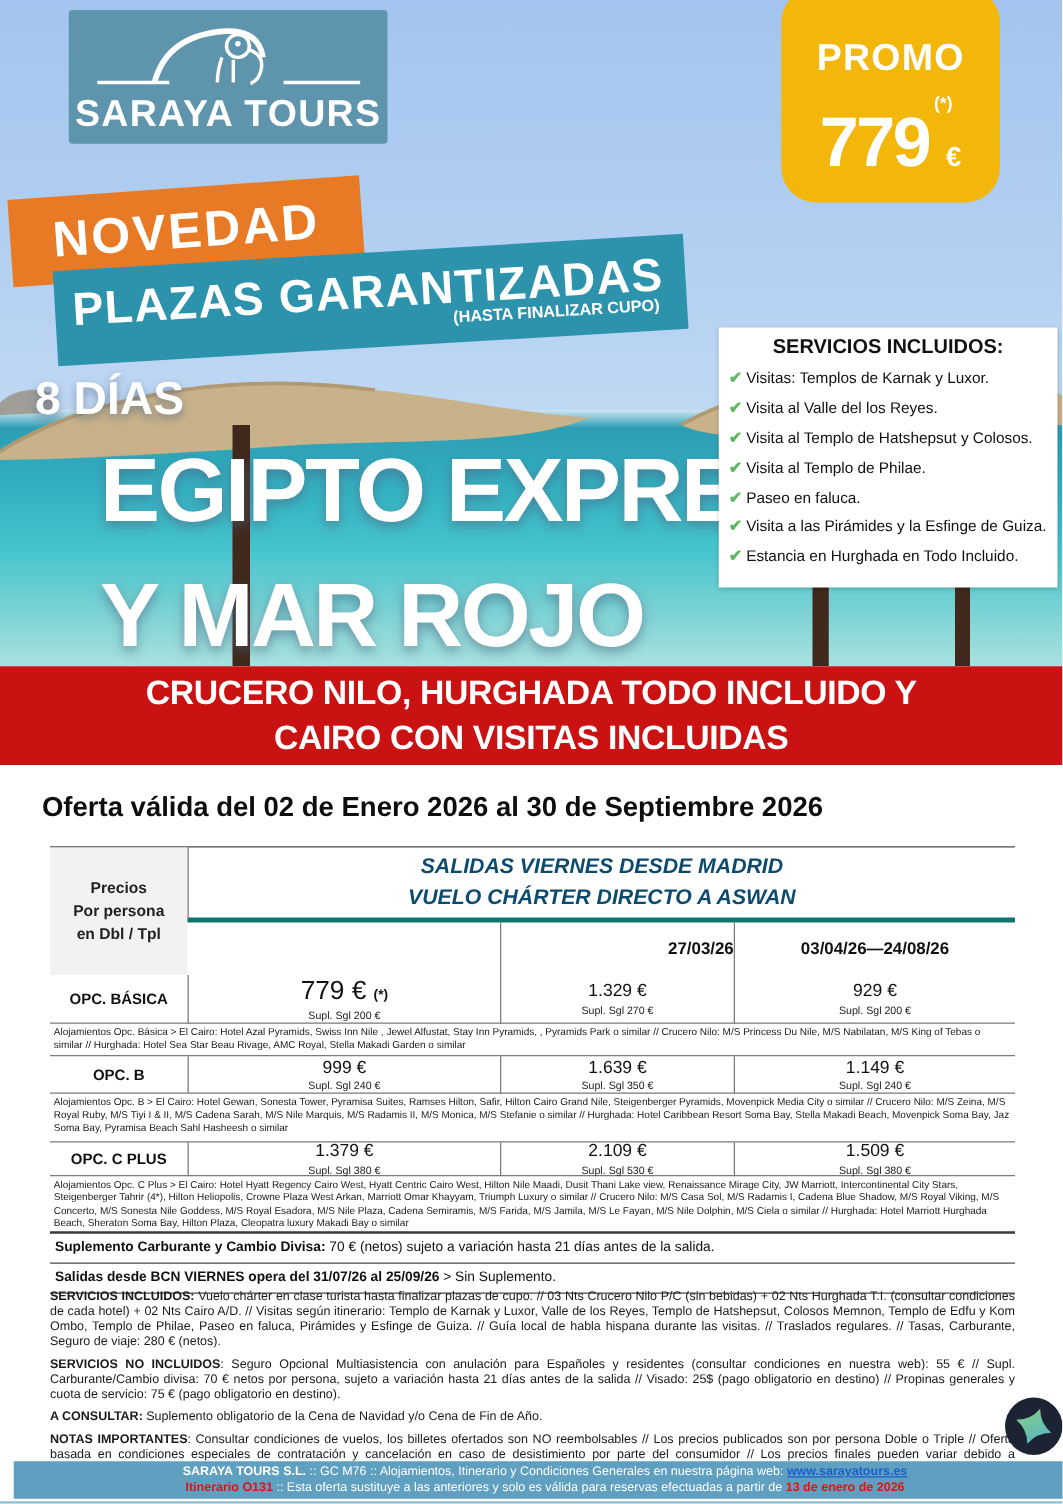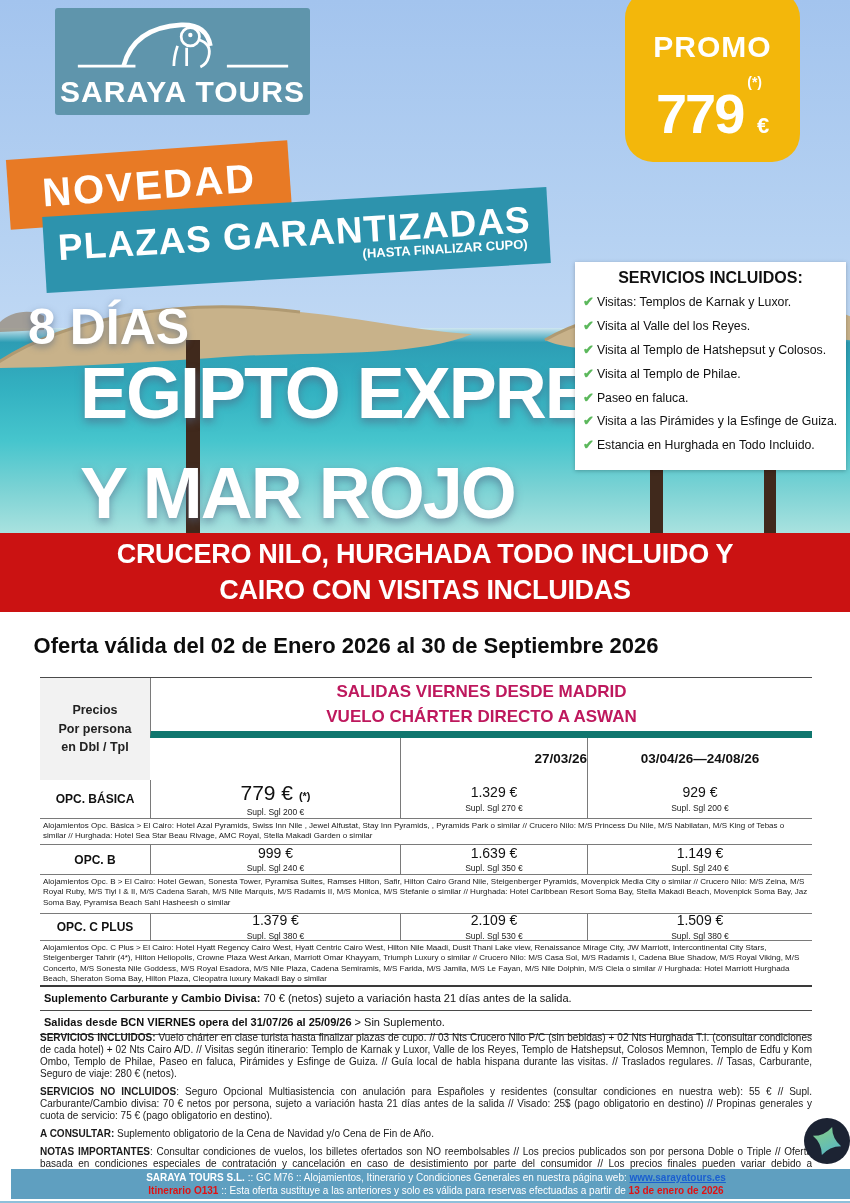--- a/index.html
+++ b/index.html
@@ -22,21 +22,21 @@
   .promo-ast{margin-top:10px;color:#fff;font-size:14px;font-weight:700;text-align:right;padding-right:38px;}
   .promo-price{color:#fff;font-size:56px;font-weight:800;line-height:.85;letter-spacing:-2px;}
   .promo-eur{font-size:22px;font-weight:700;letter-spacing:0;}
   .banner-novedad{position:absolute;left:8px;top:150px;width:282px;height:70px;background:#e87a25;
     transform:rotate(-4deg);display:flex;align-items:center;justify-content:center;}
   .banner-novedad span{color:#fff;font-size:40px;font-weight:800;letter-spacing:2px;}
   .banner-plazas{position:absolute;left:44px;top:202px;width:505px;height:76px;background:#2d93ad;
     transform:rotate(-3.4deg);display:flex;flex-direction:column;justify-content:center;padding-left:14px;box-sizing:border-box;}
   .banner-plazas .big{color:#fff;font-size:37px;font-weight:800;letter-spacing:1px;line-height:1;}
   .banner-plazas .sub{color:#fff;font-size:13px;font-weight:700;text-align:right;padding-right:22px;margin-top:-2px;}
-  .hero-days{position:absolute;left:28px;top:298px;color:#fff;font-size:50px;font-weight:800;
+  .hero-days{position:absolute;left:28px;top:298px;color:#fff;font-size:37px;font-weight:800;
     text-shadow:0 3px 7px rgba(80,100,130,.6);}
   .hero-title1{position:absolute;left:80px;top:352px;color:#fff;font-size:72px;font-weight:800;letter-spacing:-2px;
     text-shadow:0 4px 9px rgba(80,100,130,.6);}
   .hero-title2{position:absolute;left:80px;top:452px;color:#fff;font-size:72px;font-weight:800;letter-spacing:-2px;
     text-shadow:0 4px 9px rgba(80,100,130,.6);}
   
   .services-box{position:absolute;left:575px;top:262px;width:271px;height:208px;background:#fff;
     box-shadow:0 1px 4px rgba(0,0,0,.25);box-sizing:border-box;padding:7px 8px 6px 8px;}
   .services-box h3{margin:0 0 3px 0;text-align:center;font-size:16px;font-weight:700;color:#111;}
   .services-box ul{margin:0;padding:0;list-style:none;}
@@ -49,22 +49,22 @@
   
   .validity{position:absolute;left:0;top:633px;width:692px;text-align:center;
     font-size:22px;font-weight:700;color:#0d0d0d;}
   
   .table-block{position:absolute;left:40px;top:677px;width:772px;}
   .tbl{display:grid;grid-template-columns:110px 250px 187px 225px;
     grid-template-rows:60px 42px 39px 26px 30px 39px 27px 46px;border-top:1.5px solid #4a4a4a;}
   .tbl > div{box-sizing:border-box;}
   .cell-center{display:flex;flex-direction:column;align-items:center;justify-content:center;text-align:center;}
   .corner{grid-area:1/1/3/2;background:#f2f2f2;color:#222;font-size:12.5px;font-weight:700;line-height:1.5;}
-  .madrid{grid-area:1/2/2/5;border-left:1px solid #7a7a7a;border-bottom:7px solid #0f766e;
-    color:#be185d;font-size:17px;font-weight:700;line-height:1.45;}
+  .madrid{grid-area:1/2/2/5;border-left:1px solid #7a7a7a;border-bottom:4px solid #0f766e;
+    color:#0c4a6e;font-size:17px;font-weight:700;line-height:1.45;font-style:italic;}
   .vdiv{border-left:1px solid #7a7a7a;}
   .hline{border-bottom:1px solid #7a7a7a;}
   .date-cell{color:#111;font-size:13.5px;font-weight:700;line-height:1.45;}
   .opc-label{color:#111;font-size:12px;font-weight:700;}
   .price-main{color:#111;font-size:14px;line-height:1.1;}
   .price-main.big{font-size:21px;}
   .price-note{font-size:11px;font-weight:700;}
   .price-supl{color:#222;font-size:8.5px;margin-top:2px;}
   .hotels{color:#1a1a1a;font-size:8px;line-height:1.3;padding:2px 3px;text-align:left;}
   .thick-bottom{border-bottom:2.5px solid #3a3a3a;}

